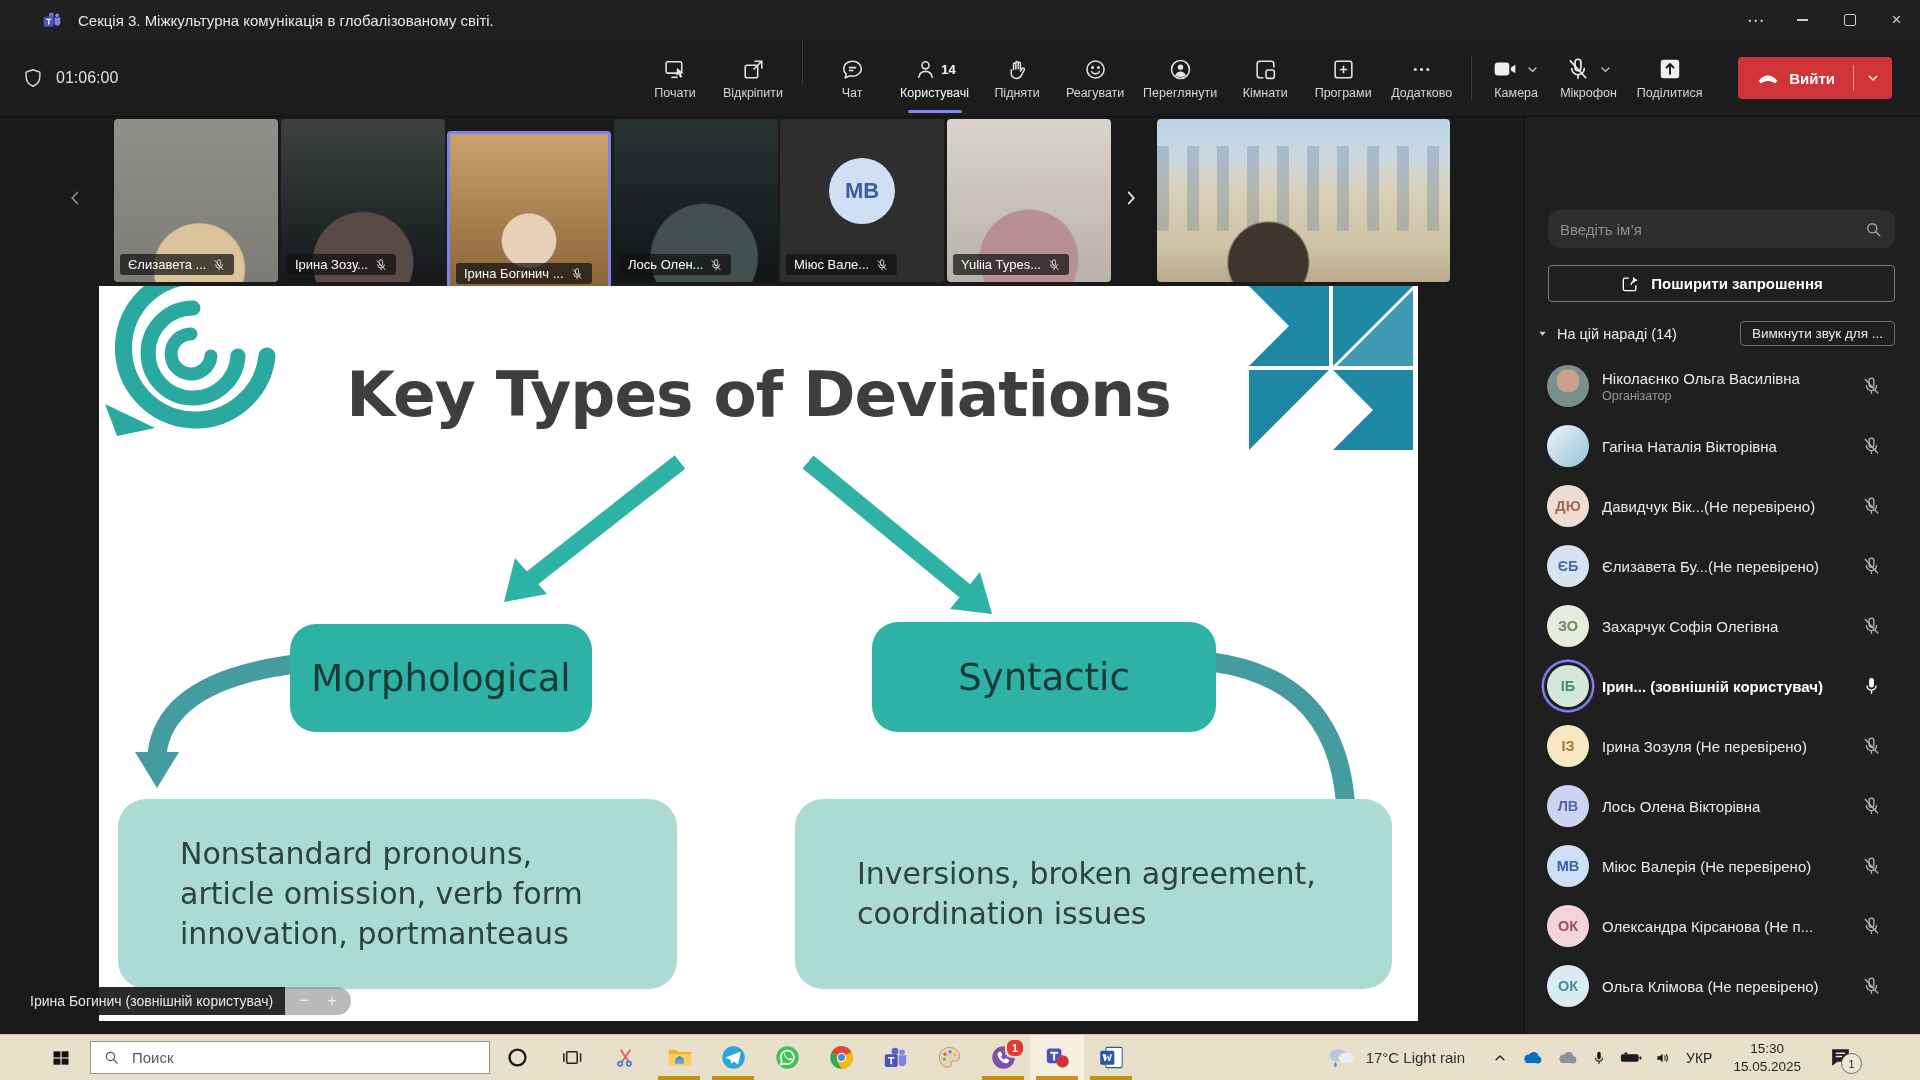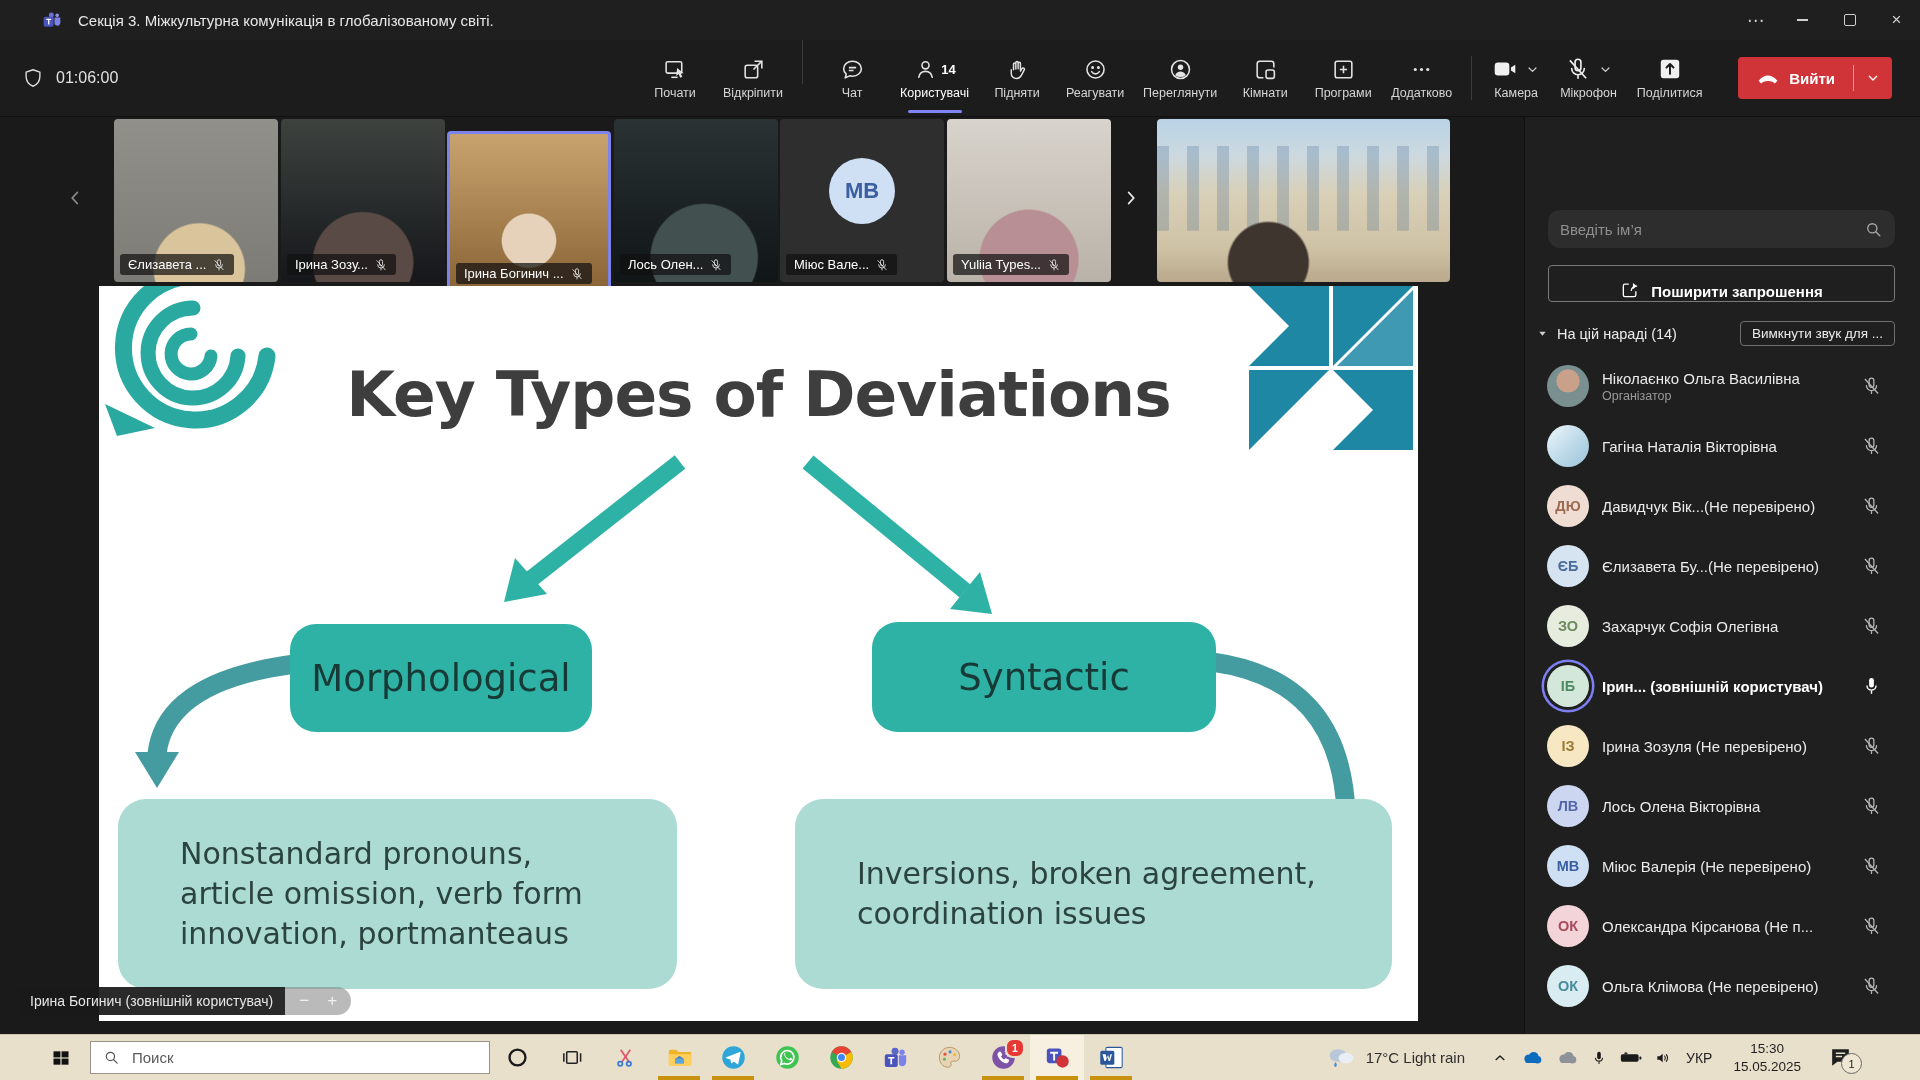--- a/index.html
+++ b/index.html
@@ -86,21 +86,21 @@
   
   .panel{position:absolute;left:1524px;top:116px;width:396px;height:919px;background:#1f1f1f;border-left:1px solid #101010;box-sizing:border-box;z-index:10;}
   .panel-head{position:absolute;left:0;top:0;width:100%;height:74px;border-bottom:1px solid #3a3a3a;box-sizing:border-box;}
   .panel-title{position:absolute;left:34px;top:24px;font-size:20px;font-weight:bold;color:#fff;}
   .panel-more{position:absolute;right:76px;top:22px;width:26px;height:26px;color:#cfcfcf;}
   .panel-close{position:absolute;right:26px;top:22px;width:26px;height:26px;color:#cfcfcf;font-size:20px;display:flex;align-items:center;justify-content:center;}
   .psearch{position:absolute;left:23px;right:25px;top:94px;height:38px;background:#2d2d2d;border-radius:12px;display:flex;align-items:center;}
   .psearch input{flex:1;background:transparent;border:none;outline:none;color:#ddd;font-size:15px;padding:0 12px;font-family:inherit;}
   .psearch input::placeholder{color:#8f8f8f;}
   .psearch .ic{width:19px;height:19px;color:#a8a8a8;margin-right:12px;}
-  .invite-btn{position:absolute;left:23px;right:25px;top:149px;height:37px;border:1px solid #7a7a7a;border-radius:4px;display:flex;align-items:flex-end;justify-content:center;gap:11px;color:#fff;font-size:15px;font-weight:bold;background:transparent;}
+  .invite-btn{position:absolute;left:23px;right:25px;top:149px;height:37px;border:1px solid #7a7a7a;border-radius:4px;display:flex;align-items:center;justify-content:center;gap:11px;color:#fff;font-size:15px;font-weight:bold;background:transparent;}
   .invite-btn .ic{width:20px;height:20px;}
   .sectionrow{position:absolute;left:12px;right:25px;top:204px;height:27px;display:flex;align-items:center;}
   .sect-caret{width:11px;height:11px;color:#cfcfcf;margin-right:9px;}
   .sect-label{font-size:14.5px;color:#ececec;}
   .muteall-btn{margin-left:auto;border:1px solid #6e6e6e;border-radius:4px;background:transparent;color:#ececec;font-size:13.5px;padding:4px 11px;font-family:inherit;}
   .plist{position:absolute;left:0;top:240px;width:100%;}
   .prow{position:relative;height:60px;display:flex;align-items:center;padding-left:22px;box-sizing:border-box;}
   .avatar{width:42px;height:42px;border-radius:50%;display:flex;align-items:center;justify-content:center;font-size:14.5px;font-weight:bold;flex:none;}
   .avatar.ring{box-shadow:0 0 0 3px #1f1f1f,0 0 0 5.5px #7b7ff2;}
   .avatar.photo1{background:radial-gradient(circle at 50% 38%,#c9a08a 0 34%,#7a8f8f 35% 75%,#5d7678 100%);}

